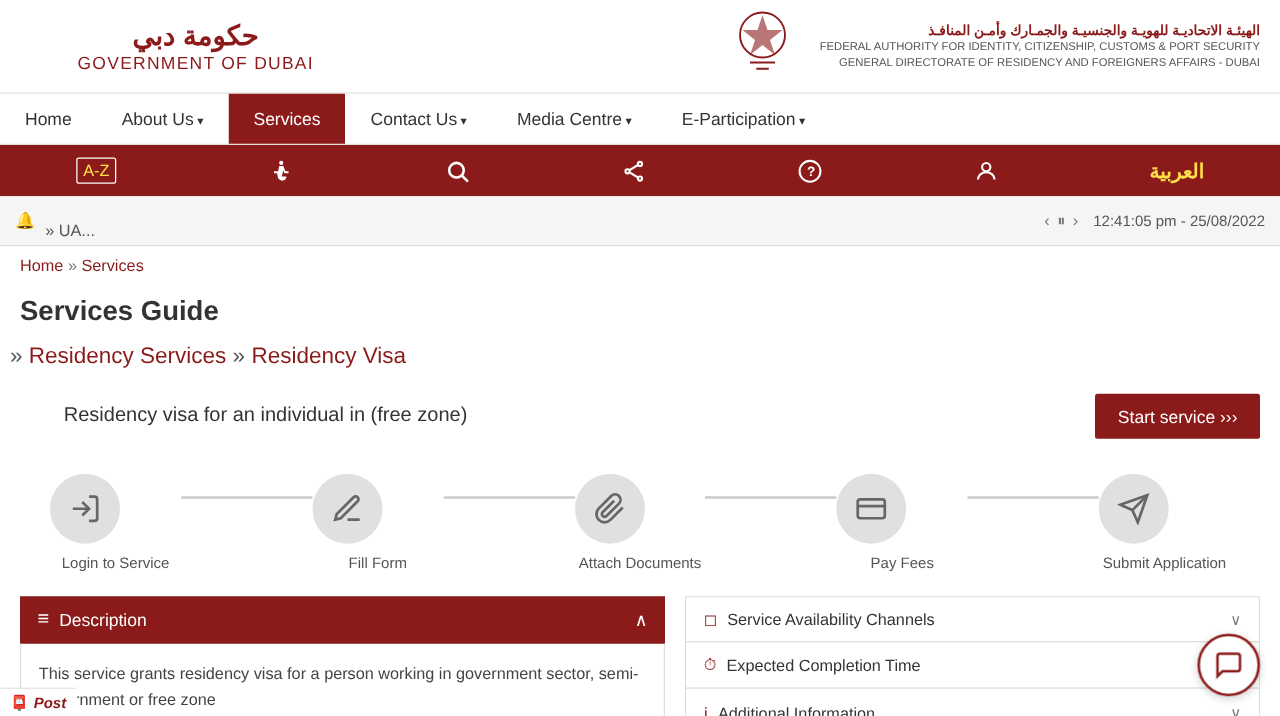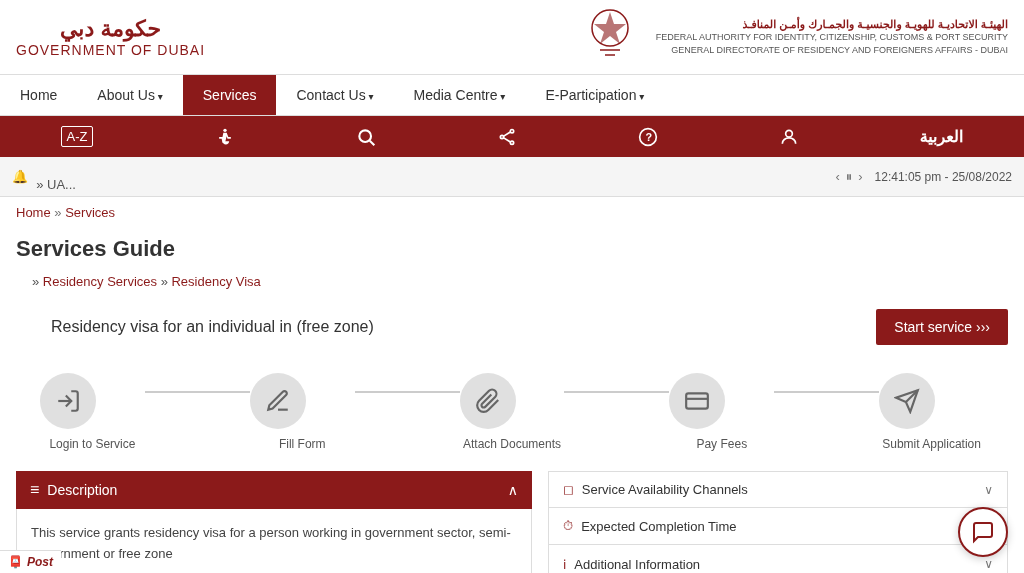--- a/index.html
+++ b/index.html
@@ -1,54 +1,54 @@
 <!DOCTYPE html>
 <html><head>
   <meta charset="utf-8">
   <style>
     * { box-sizing: border-box; margin: 0; padding: 0; }
     body { font-family: Arial, sans-serif; font-size: 14px; background: #fff; color: #333; width: 1024px; overflow-x: hidden; }
 
     
     .header { display: flex; align-items: center; justify-content: space-between; padding: 8px 16px; border-bottom: 1px solid #ddd; }
-    .logo-area { display: flex; align-items: center; gap: 10px; }
+    .logo-area { display: flex; align-items: center; gap: 10px; margin-left: 46px; }
     .logo-dubai { display: flex; flex-direction: column; align-items: center; }
     .logo-dubai .arabic-text { color: #8b1a1a; font-size: 22px; font-weight: bold; }
     .logo-dubai .gov-text { color: #8b1a1a; font-size: 14px; letter-spacing: 1px; text-transform: uppercase; }
     .authority-info { text-align: right; }
     .authority-info .arabic-header { color: #8b1a1a; font-size: 11px; font-weight: bold; direction: rtl; }
     .authority-info .english-text { font-size: 9px; color: #555; line-height: 1.4; text-transform: uppercase; }
 
     
     .main-nav { background: #fff; display: flex; align-items: center; border-bottom: 1px solid #ddd; }
     .main-nav a { padding: 12px 20px; text-decoration: none; color: #333; font-size: 14px; display: block; white-space: nowrap; }
     .main-nav a.active { background: #8b1a1a; color: #fff; }
     .main-nav .dropdown::after { content: " ▾"; font-size: 10px; }
 
     
     .icon-bar { background: #8b1a1a; display: flex; align-items: center; justify-content: space-around; padding: 6px 0; }
-    .icon-bar .icon-item { color: #ffffff; display: flex; align-items: center; padding: 4px 12px; font-size: 18px; cursor: pointer; }
+    .icon-bar .icon-item { color: #fde047; display: flex; align-items: center; padding: 4px 12px; font-size: 18px; cursor: pointer; }
     .icon-bar .icon-item.arabic-label { font-size: 16px; font-weight: bold; }
 
     
     .ticker { background: #f5f5f5; border-bottom: 1px solid #ddd; display: flex; align-items: center; padding: 4px 12px; font-size: 13px; }
     .ticker-bell { color: #8b1a1a; margin-right: 8px; }
     .ticker-text { flex: 1; color: #555; overflow: hidden; white-space: nowrap; text-overflow: ellipsis; margin-top: 16px; }
     .ticker-controls { display: flex; gap: 6px; align-items: center; color: #777; margin: 0 12px; }
     .ticker-time { color: #555; font-size: 12px; margin-left: auto; }
 
     
     .breadcrumb { padding: 8px 16px; font-size: 13px; color: #777; }
     .breadcrumb a { color: #8b1a1a; text-decoration: none; }
 
     
     .page-title { padding: 8px 16px 12px; font-size: 22px; font-weight: bold; color: #333; }
 
     
-    .service-breadcrumb { padding: 0 32px 12px; font-size: 13px; color: #555; }
+    .service-breadcrumb { padding: 0 8px 12px; font-size: 18px; color: #555; }
     .service-breadcrumb a { color: #8b1a1a; text-decoration: none; }
 
     
     .service-header { display: flex; align-items: center; justify-content: space-between; padding: 8px 16px; margin-left: 35px; }
     .service-title { font-size: 16px; color: #333; }
     .start-service-btn { background: #8b1a1a; color: #fff; border: none; padding: 10px 18px; font-size: 14px; cursor: pointer; border-radius: 2px; white-space: nowrap; }
     .start-service-btn::after { content: " ›››"; }
 
     
     .steps-container { display: flex; align-items: center; justify-content: center; padding: 20px 40px; gap: 0; position: relative; }

